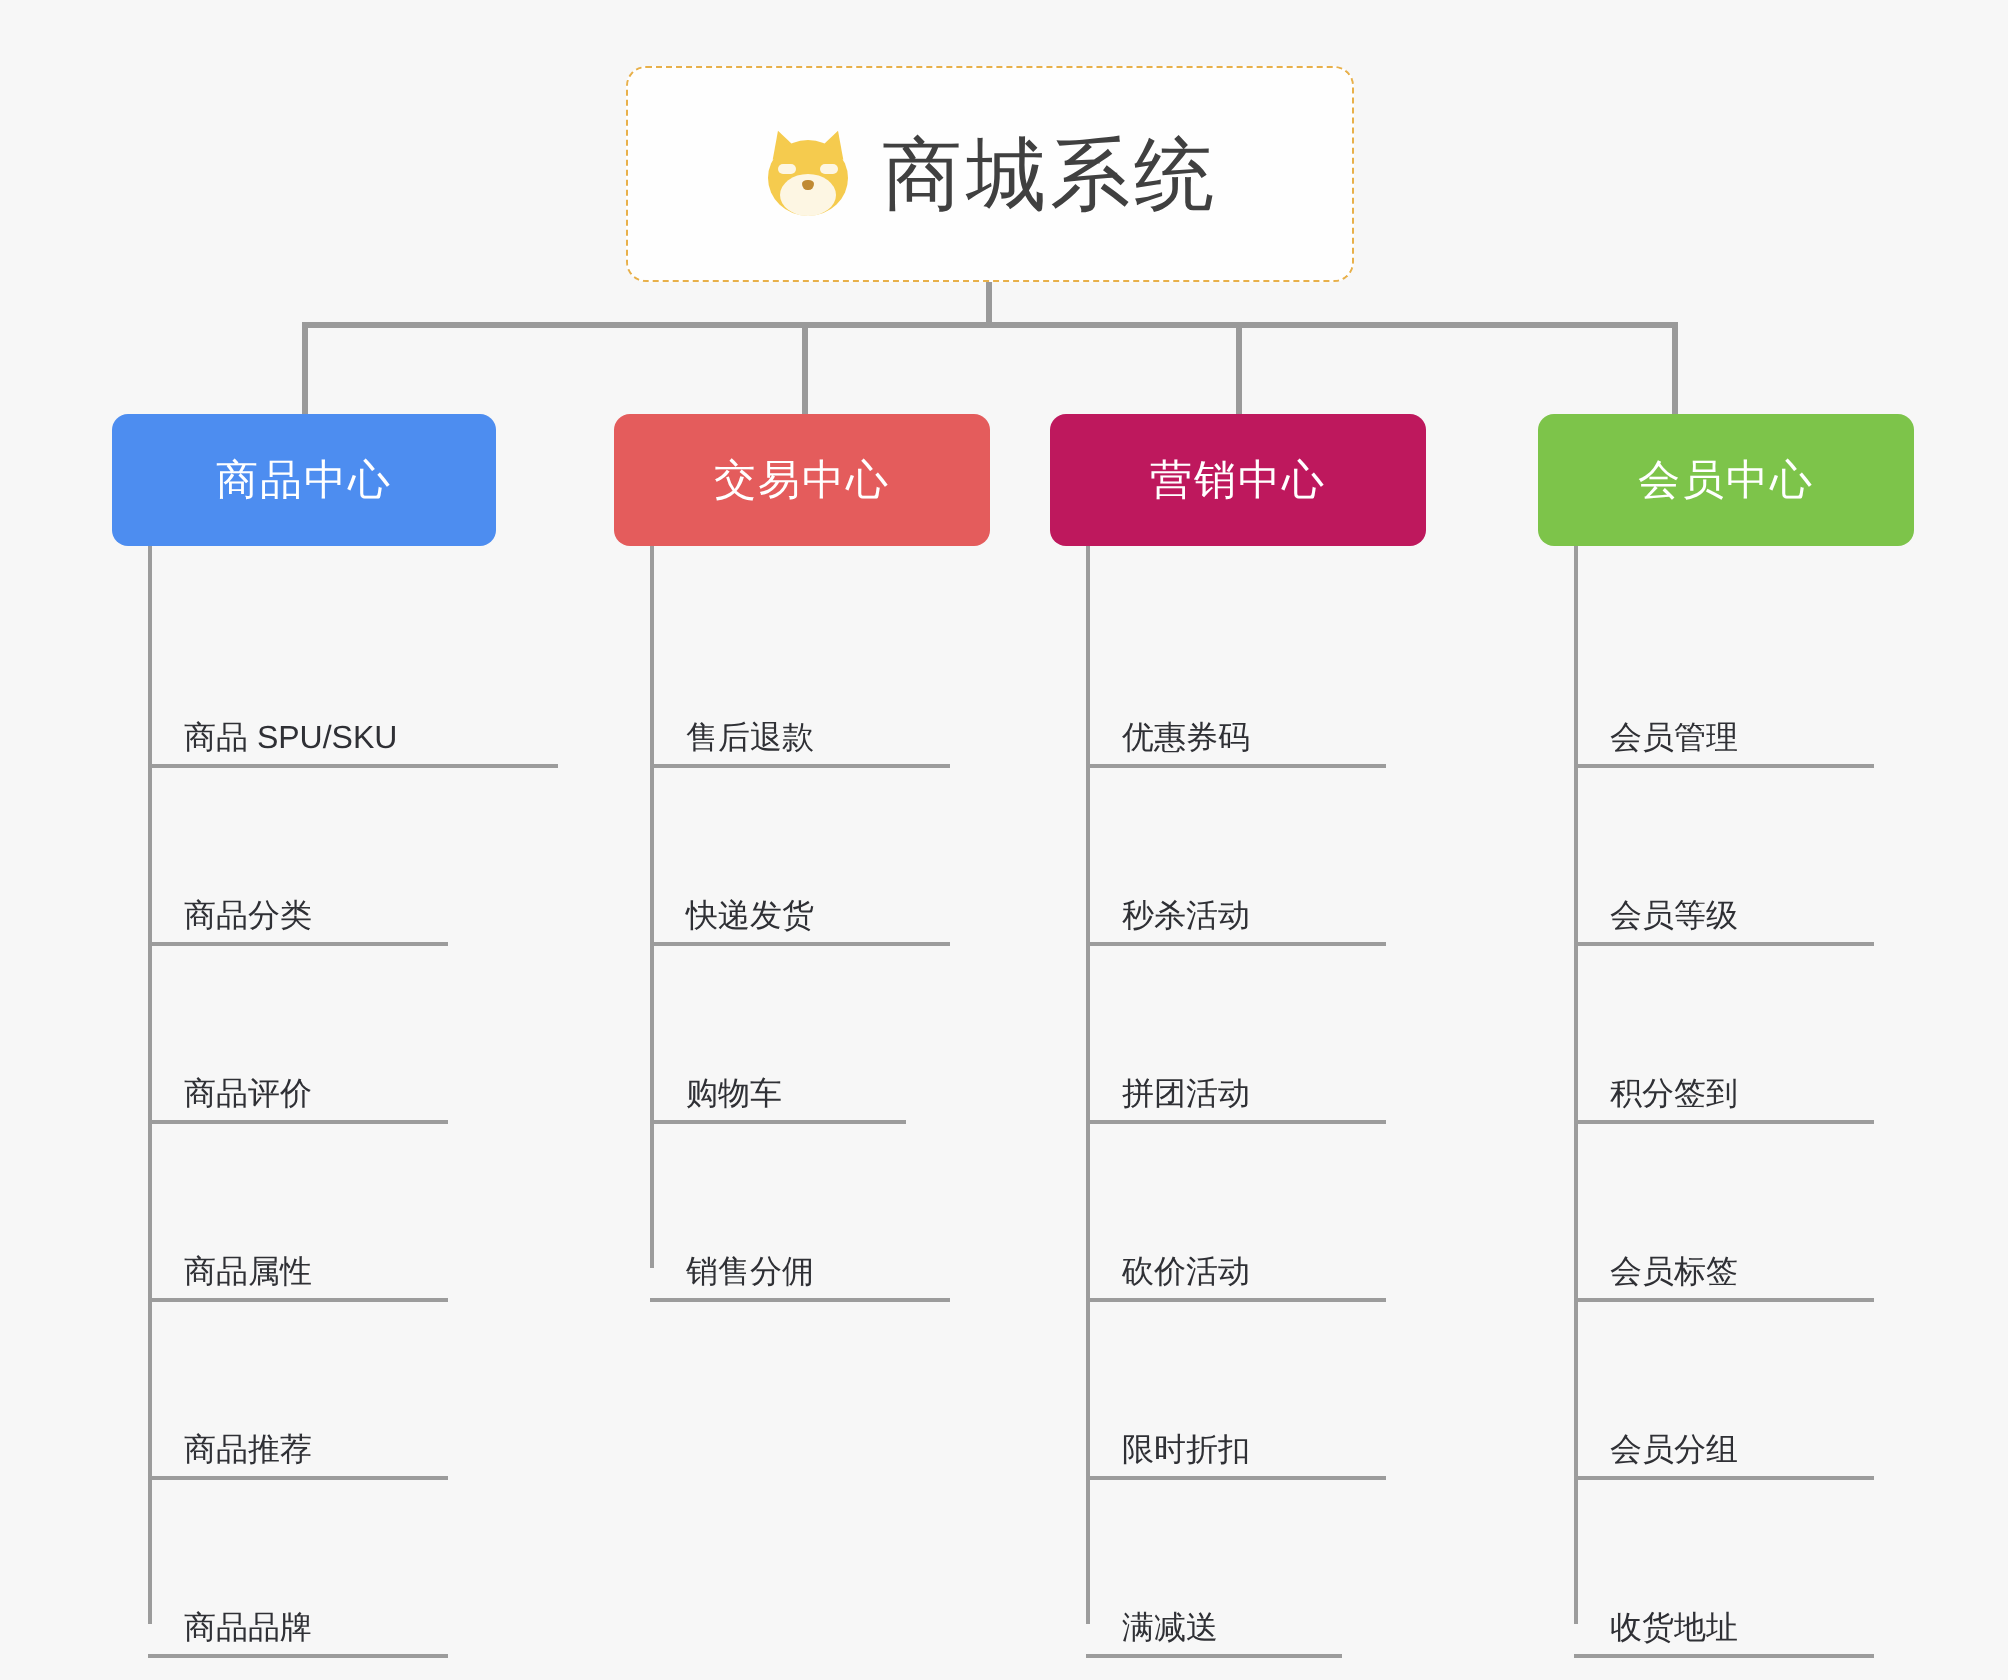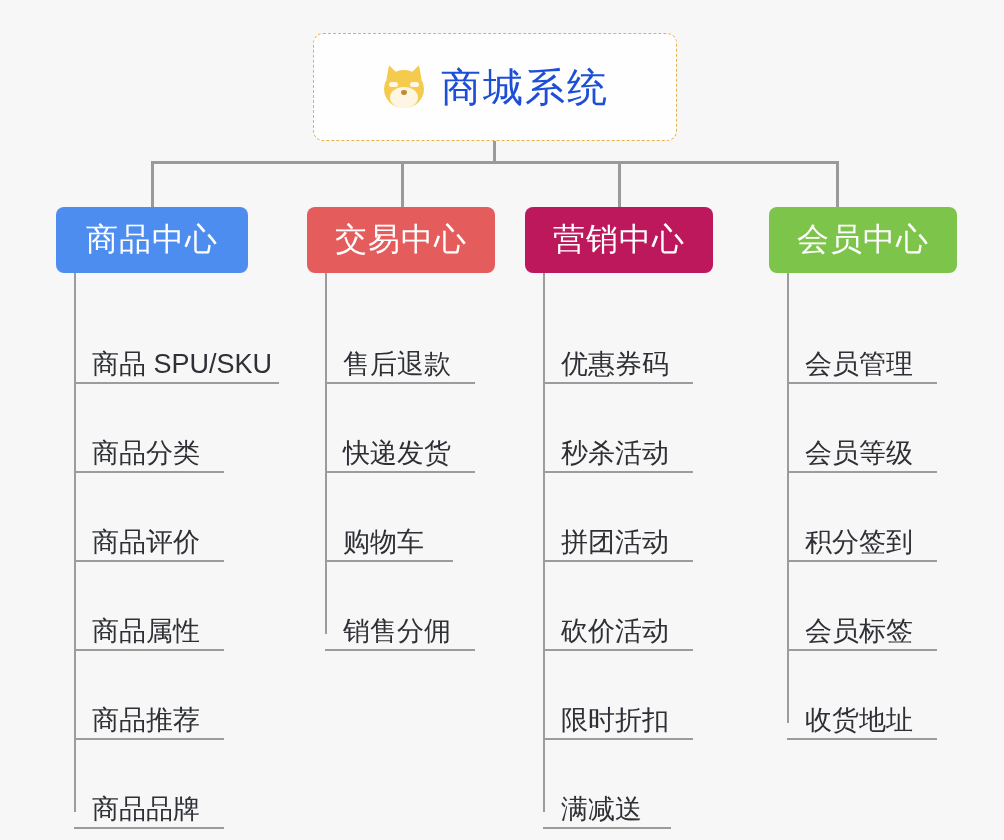--- a/index.html
+++ b/index.html
@@ -105,21 +105,21 @@
     position: absolute;
     top: 207px;
   }
   .cat-box {
     height: 66px;
     border-radius: 8px;
     display: flex;
     align-items: center;
     justify-content: center;
     color: #ffffff;
-    font-size: 32px;
+    font-size: 21px;
     letter-spacing: 1px;
     white-space: nowrap;
     box-sizing: border-box;
   }
   .leaf-list {
     position: relative;
     margin-top: 0;
     padding-top: 22px;
   }
   .spine {
@@ -140,42 +140,42 @@
     padding-bottom: 6px;
   }
   .leaf-underline {
     position: absolute;
     left: 18px;
     bottom: 0;
     height: 2px;
     background: #9c9c9c;
   }
   .leaf-label {
-    font-size: 27px;
+    font-size: 16px;
     color: #2f3035;
     white-space: nowrap;
     line-height: 1;
   }
 </style>
 </head>
 <body style="background: rgb(247, 247, 247);">
 
 <div id="mindmap">
 
   <div class="root-node" style="border-color: rgb(232, 176, 74); background: rgb(254, 254, 254);">
     <span class="shiba">
       <span class="ear-l"></span>
       <span class="ear-r"></span>
       <span class="head"></span>
       <span class="muzzle"></span>
       <span class="eye-l"></span>
       <span class="eye-r"></span>
       <span class="nose"></span>
     </span>
-    <span class="root-title" style="color: #1d4ed8;">商城系统</span>
+    <span class="root-title" style="color: #404040;">商城系统</span>
   </div>
 
   <div class="conn conn-v" style="left: 493px; top: 141px; height: 22px; background: rgb(154, 154, 154);"></div>
   <div class="conn conn-h" style="left: 152px; top: 161px; width: 686px; background: rgb(154, 154, 154);"></div>
   <div class="conn conn-v" style="left: 151px; top: 161px; height: 46px; background: rgb(154, 154, 154);"></div>
   <div class="conn conn-v" style="left: 401px; top: 161px; height: 46px; background: rgb(154, 154, 154);"></div>
   <div class="conn conn-v" style="left: 618px; top: 161px; height: 46px; background: rgb(154, 154, 154);"></div>
   <div class="conn conn-v" style="left: 836px; top: 161px; height: 46px; background: rgb(154, 154, 154);"></div>
 
   <div class="column" style="left:56px; width:192px;">
@@ -285,19 +285,23 @@
       </div>
       <div class="leaf">
         <span class="leaf-label">积分签到</span>
         <span class="leaf-underline" style="width:150px;"></span>
       </div>
       <div class="leaf">
         <span class="leaf-label">会员标签</span>
         <span class="leaf-underline" style="width:150px;"></span>
       </div>
       <div class="leaf">
+        <span class="leaf-label">会员分组</span>
+        <span class="leaf-underline" style="width:150px;"></span>
+      </div>
+      <div class="leaf">
         <span class="leaf-label">收货地址</span>
         <span class="leaf-underline" style="width:150px;"></span>
       </div>
     </div>
   </div>
 
 </div>
 
 </body></html>

